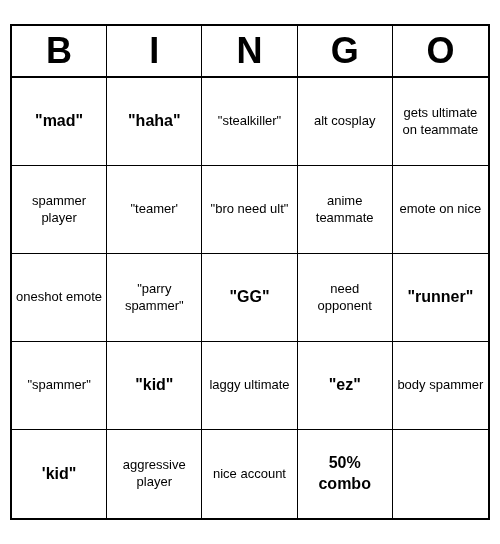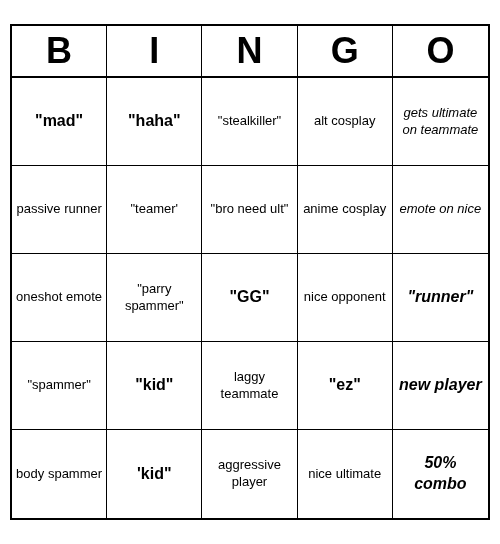--- a/index.html
+++ b/index.html
@@ -55,21 +55,20 @@
       align-items: center;
       justify-content: center;
       text-align: center;
       padding: 6px 4px;
       font-size: 13px;
       line-height: 1.3;
     }
 
     .bingo-cell:nth-child(5n) {
       border-right: none;
-      font-style: italic;
     }
 
     .bingo-cell:nth-child(n+21) {
       border-bottom: none;
     }
 
     .bingo-cell.large-text {
       font-size: 16px;
       font-weight: bold;
     }
@@ -84,34 +83,33 @@
       <div class="bingo-letter">N</div>
       <div class="bingo-letter">G</div>
       <div class="bingo-letter">O</div>
     </div>
   <div class="bingo-grid">
   <div class="bingo-cell large-text">"mad"</div>
       <div class="bingo-cell large-text">"haha"</div>
       <div class="bingo-cell">"stealkiller"</div>
       <div class="bingo-cell">alt cosplay</div>
       <div class="bingo-cell">gets ultimate on teammate</div>
-      <div class="bingo-cell">passive runner</div>
+      <div class="bingo-cell">spammer player</div>
       <div class="bingo-cell">"teamer'</div>
       <div class="bingo-cell">"bro need ult"</div>
-      <div class="bingo-cell">anime cosplay</div>
+      <div class="bingo-cell">anime teammate</div>
       <div class="bingo-cell">emote on nice</div>
       <div class="bingo-cell">oneshot emote</div>
       <div class="bingo-cell">"parry spammer"</div>
       <div class="bingo-cell large-text">"GG"</div>
-      <div class="bingo-cell">nice opponent</div>
+      <div class="bingo-cell">need opponent</div>
       <div class="bingo-cell large-text">"runner"</div>
       <div class="bingo-cell">"spammer"</div>
       <div class="bingo-cell large-text">"kid"</div>
-      <div class="bingo-cell">laggy teammate</div>
+      <div class="bingo-cell">laggy ultimate</div>
       <div class="bingo-cell large-text">"ez"</div>
-      <div class="bingo-cell large-text">new player</div>
       <div class="bingo-cell">body spammer</div>
       <div class="bingo-cell large-text">'kid"</div>
       <div class="bingo-cell">aggressive player</div>
-      <div class="bingo-cell">nice ultimate</div>
+      <div class="bingo-cell">nice account</div>
       <div class="bingo-cell large-text">50% combo</div>
     </div>
 </div>
 
 </body></html>

